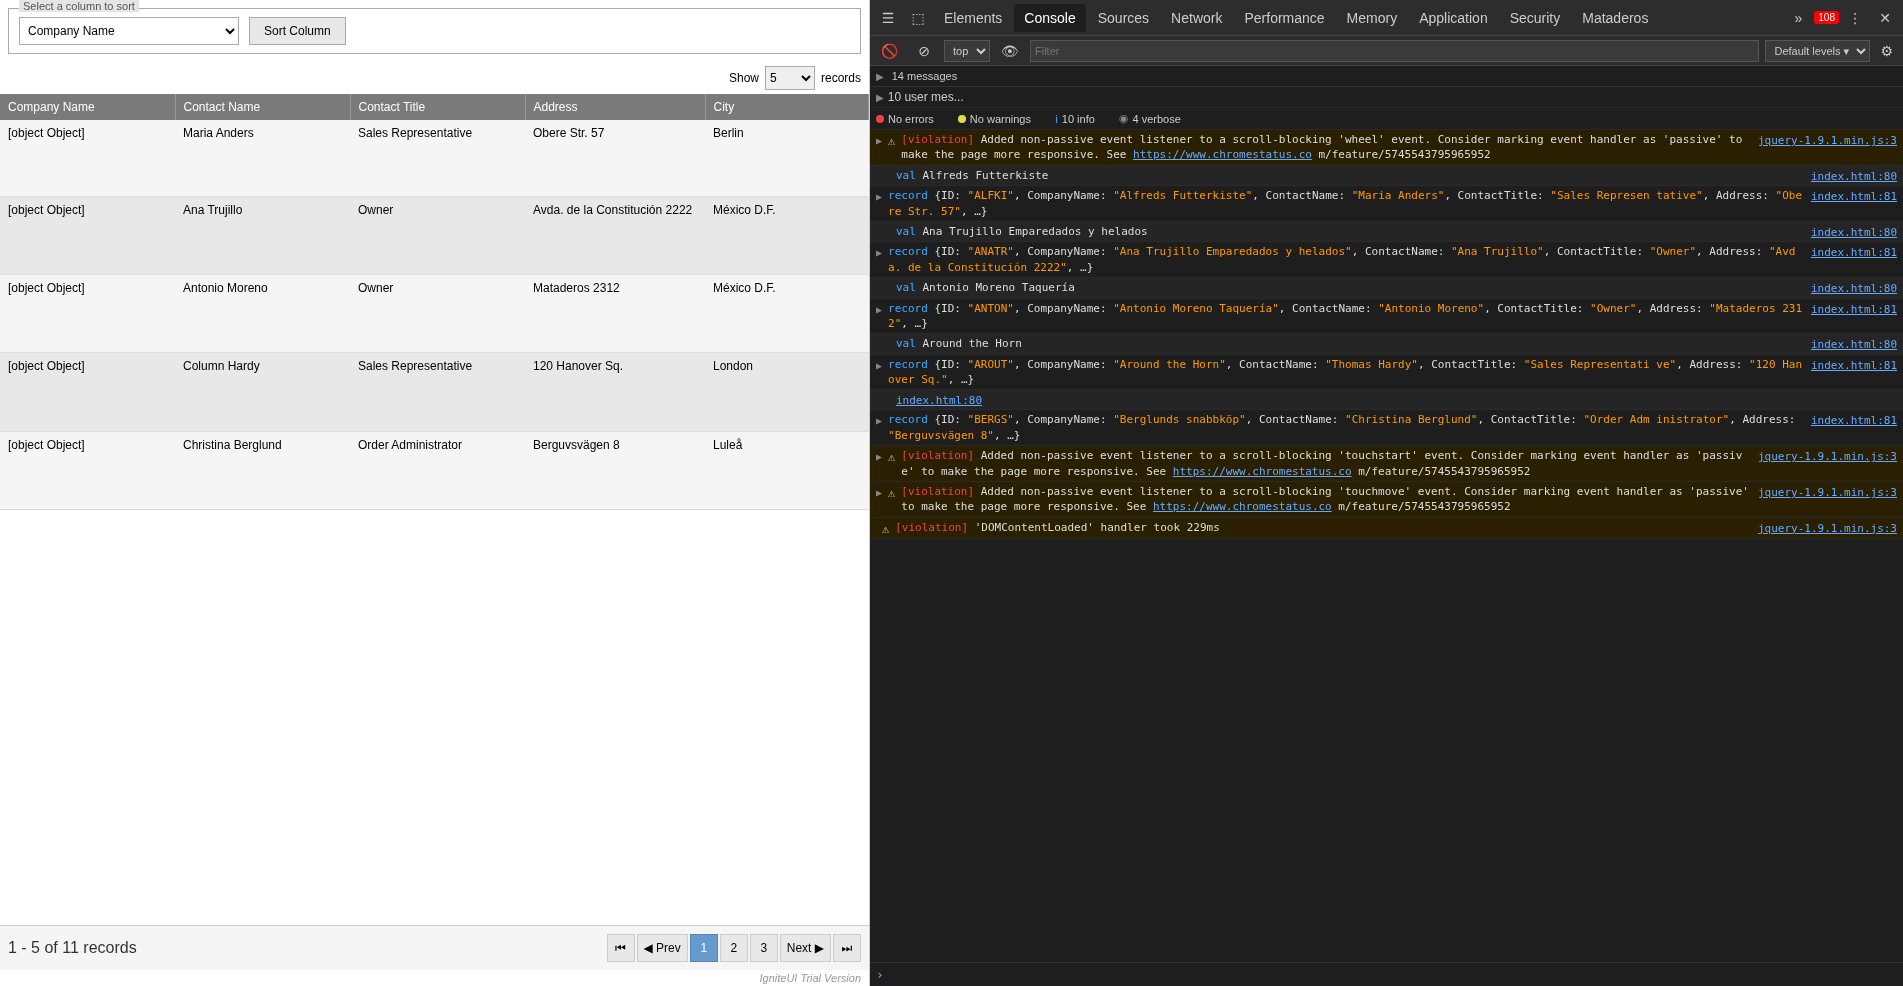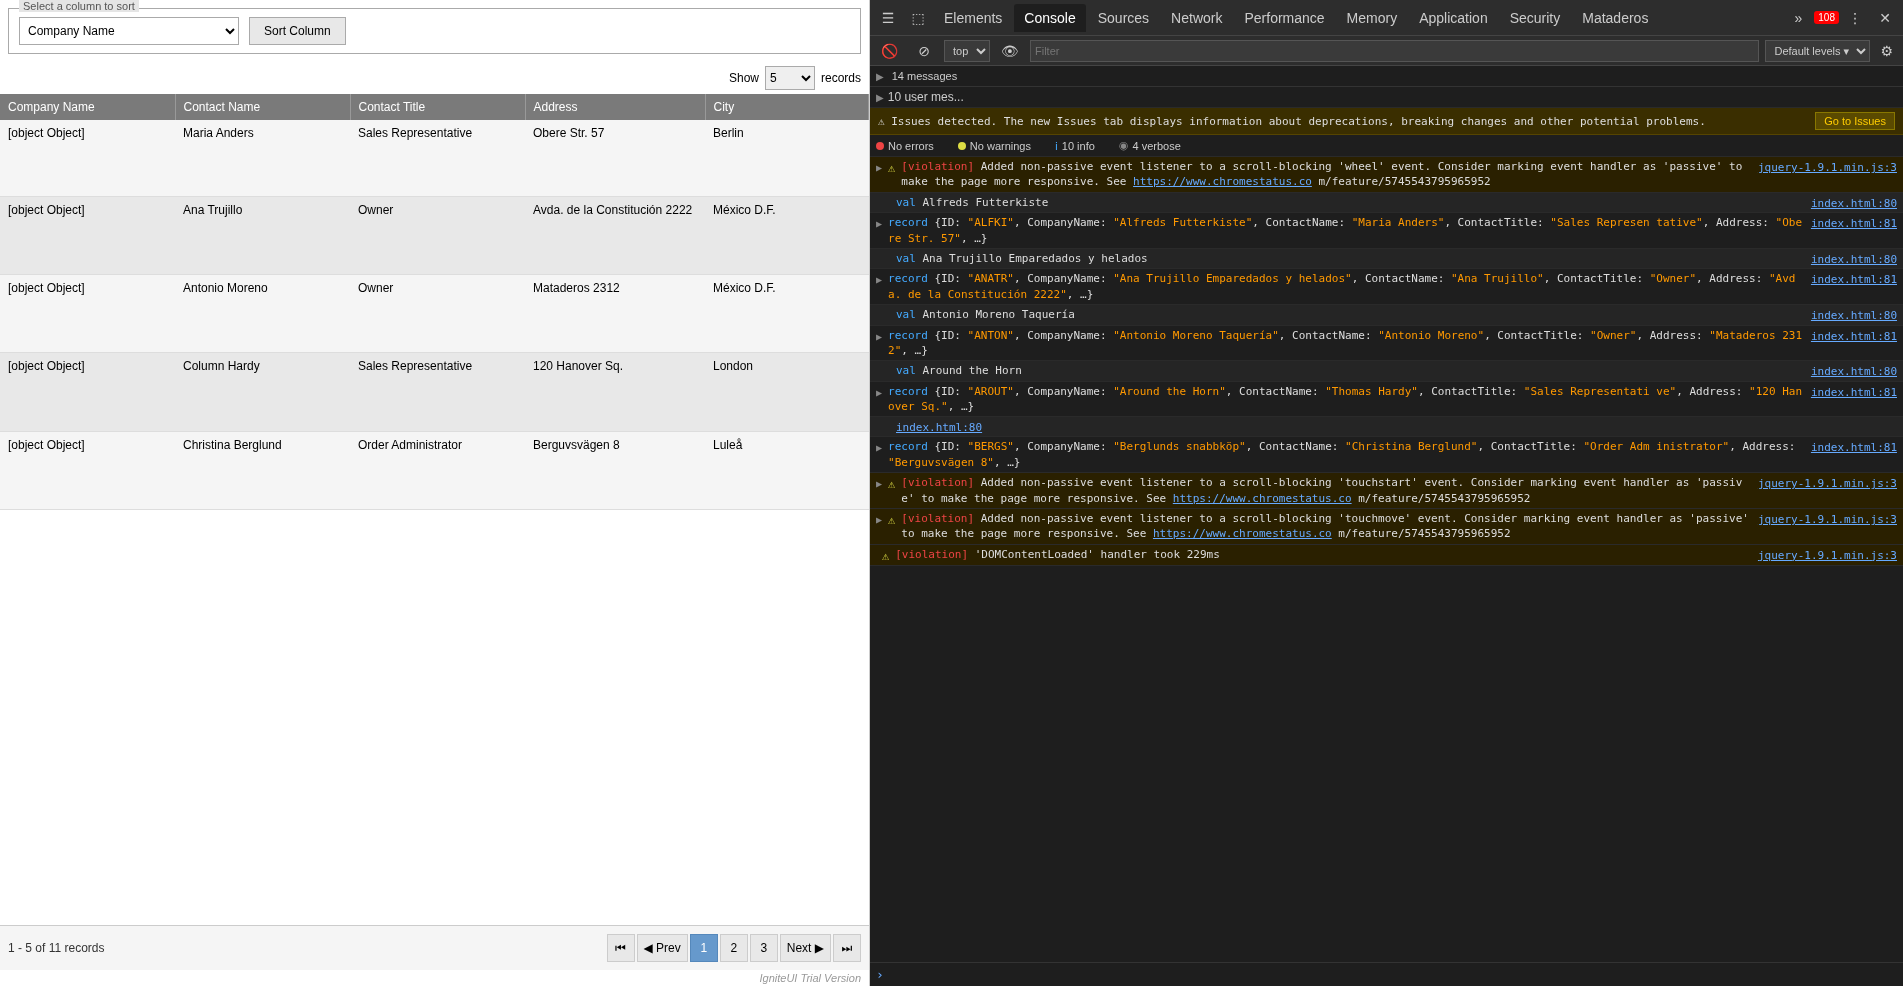--- a/index.html
+++ b/index.html
@@ -98,21 +98,21 @@
 
     .pagination-bar {
       display: flex;
       align-items: center;
       padding: 8px;
       border-top: 1px solid #ccc;
       justify-content: space-between;
       background: #f5f5f5;
     }
     .page-info {
-      font-size: 12px;
+      font-size: 16px;
       color: #333;
     }
     .page-controls {
       display: flex;
       align-items: center;
       gap: 2px;
     }
     .page-btn {
       min-width: 28px;
       height: 28px;
@@ -494,24 +494,20 @@
       <span class="msg-count">14 messages</span>
     </div>
 
     <div class="console-group">
       <div class="console-group-header">
         <span class="expand-arrow">▶</span>
         <span>10 user mes...</span>
       </div>
     </div>
 
-    <div class="console-issues-bar">
-      <span class="issues-text">⚠ Issues detected. The new Issues tab displays information about deprecations, breaking changes and other potential problems.</span>
-      <button class="go-to-issues-btn">Go to Issues</button>
-    </div>
 
     <div class="filter-row">
       <div class="filter-item">
         <span class="filter-dot red"></span>
         <span>No errors</span>
       </div>
       <div class="filter-item">
         <span class="filter-dot yellow"></span>
         <span>No warnings</span>
       </div>

